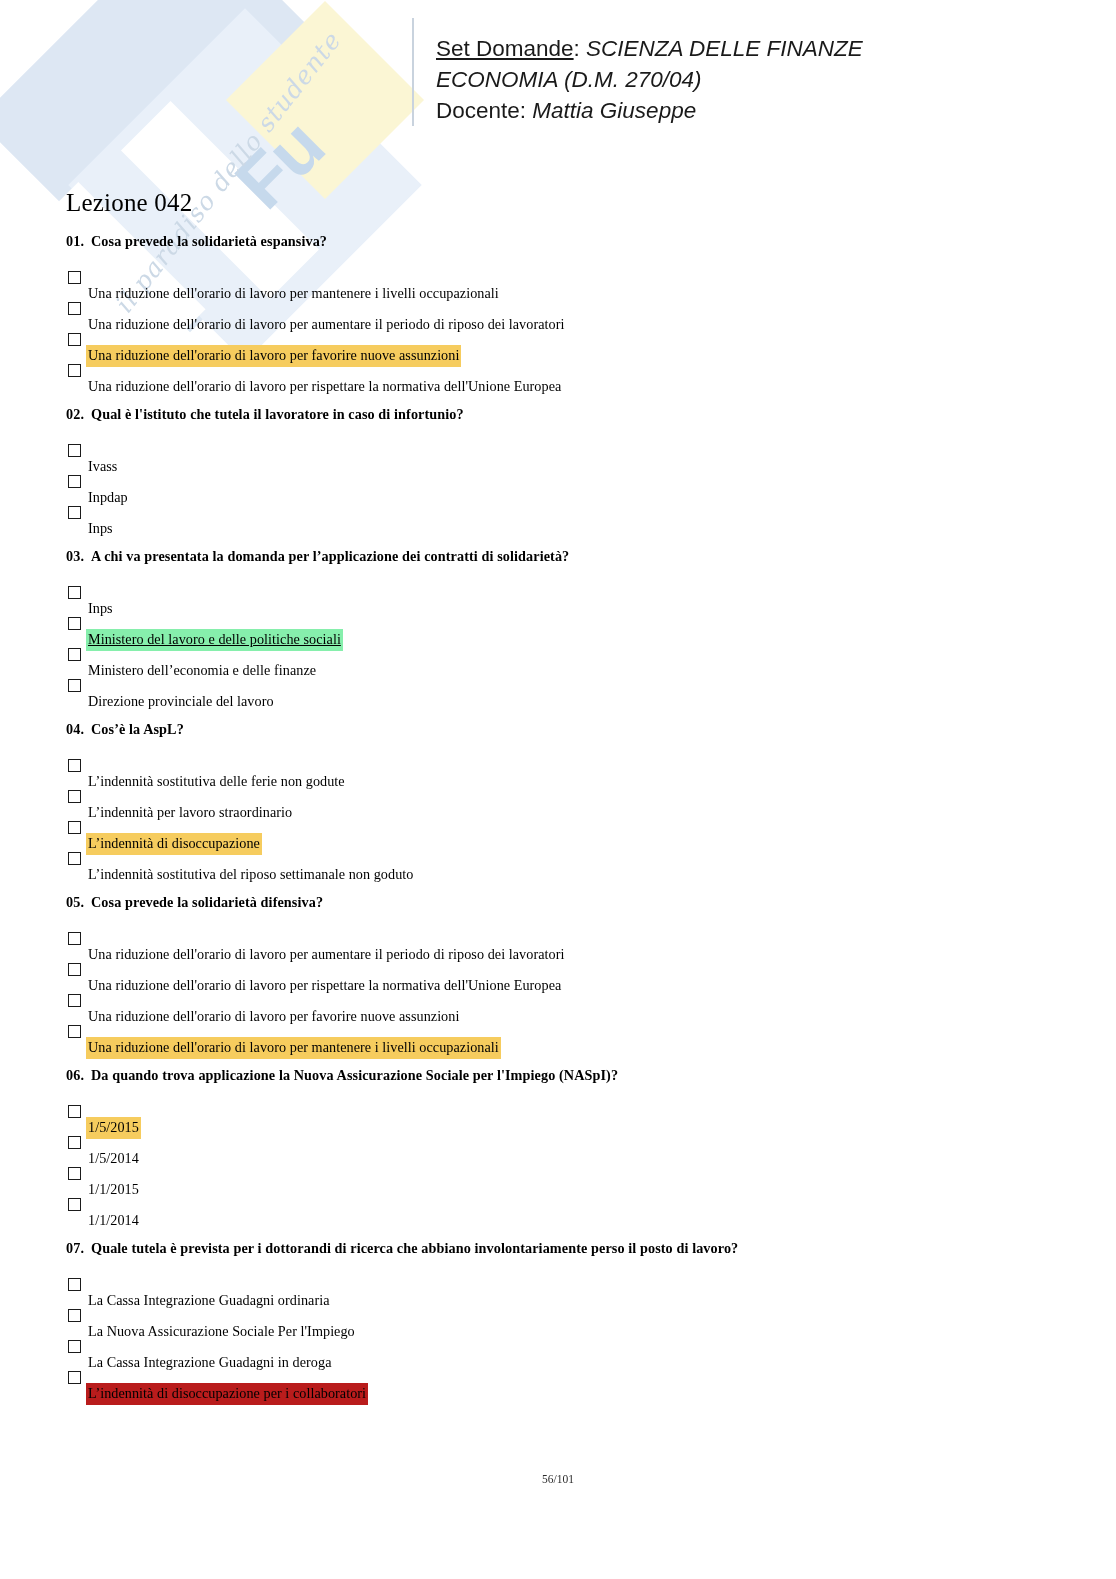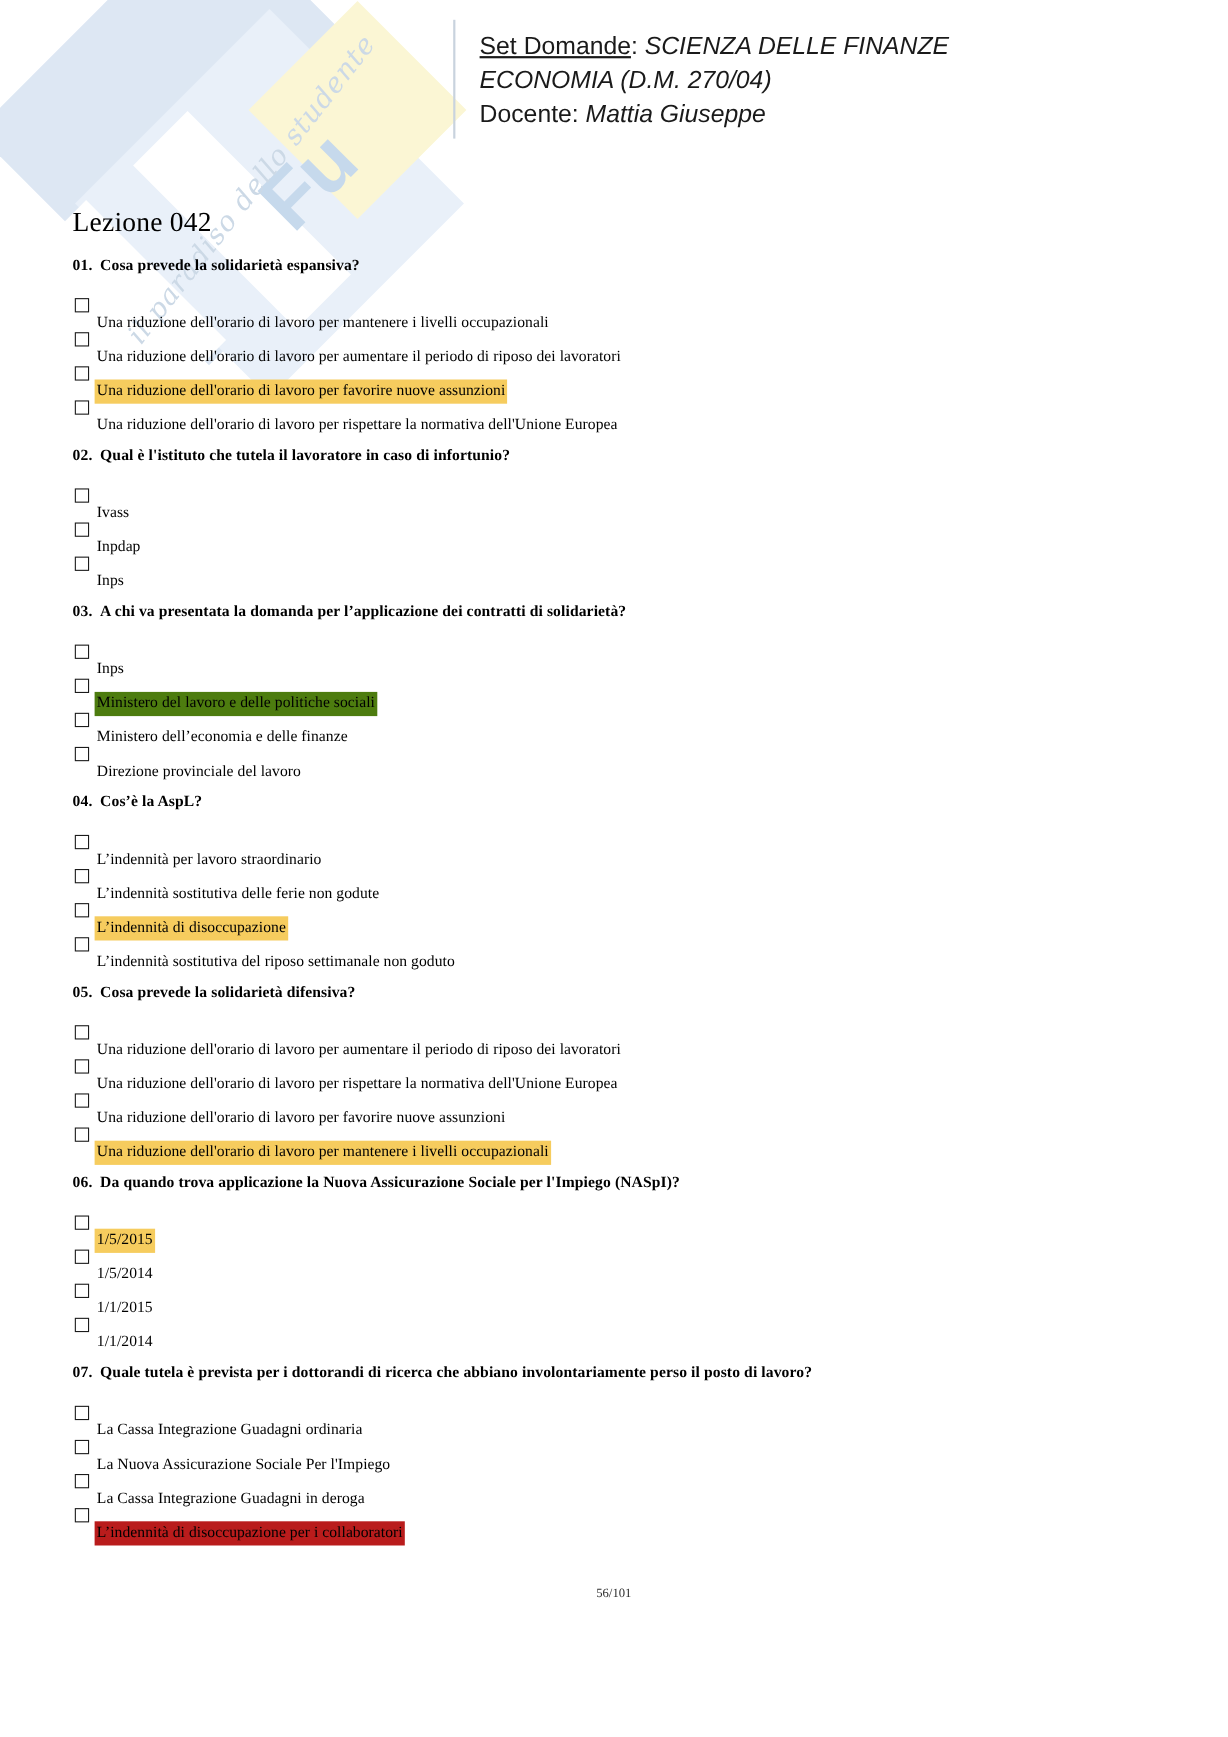--- a/index.html
+++ b/index.html
@@ -87,21 +87,21 @@
     letter-spacing: 1px;
   }
 
   
   .doc-header {
     position: absolute;
     left: 412px;
     top: 18px;
     z-index: 3;
     display: flex;
-    align-items: center;
+    align-items: flex-end;
   }
   .header-rule {
     width: 2px;
     height: 108px;
     background: #c9d3de;
     margin-right: 22px;
     flex: none;
   }
   .header-text {
     font-family: "Liberation Sans", sans-serif;
@@ -182,21 +182,21 @@
     margin-top: 33px;
   }
   .opt-label.highlight {
     background: #f6cc5e;
   }
 
   
   .page-footer {
     position: absolute;
     left: 0;
-    top: 1443px;
+    top: 1473px;
     width: 1116px;
     text-align: center;
     font-family: "Liberation Serif", serif;
     font-size: 11.5px;
     color: #2b2b2b;
     z-index: 2;
   }
 </style>
 </head>
 <body>
@@ -273,43 +273,43 @@
           <div class="q-head">
             <span class="q-num">03.</span>
             <span class="q-text">A chi va presentata la domanda per l’applicazione dei contratti di solidarietà?</span>
           </div>
           <div class="option-row">
             <span class="checkbox"></span>
             <span class="opt-label">Inps</span>
           </div>
           <div class="option-row">
             <span class="checkbox"></span>
-            <span class="opt-label highlight" style="background: #4d7c0f;">Ministero del lavoro e delle politiche sociali</span>
+            <span class="opt-label highlight" style="background: #86efac; text-decoration: underline;">Ministero del lavoro e delle politiche sociali</span>
           </div>
           <div class="option-row">
             <span class="checkbox"></span>
             <span class="opt-label">Ministero dell’economia e delle finanze</span>
           </div>
           <div class="option-row">
             <span class="checkbox"></span>
             <span class="opt-label">Direzione provinciale del lavoro</span>
           </div>
         </div>
         <div class="question-block">
           <div class="q-head">
             <span class="q-num">04.</span>
             <span class="q-text">Cos’è la AspL?</span>
           </div>
           <div class="option-row">
             <span class="checkbox"></span>
+            <span class="opt-label">L’indennità sostitutiva delle ferie non godute</span>
+          </div>
+          <div class="option-row">
+            <span class="checkbox"></span>
             <span class="opt-label">L’indennità per lavoro straordinario</span>
-          </div>
-          <div class="option-row">
-            <span class="checkbox"></span>
-            <span class="opt-label">L’indennità sostitutiva delle ferie non godute</span>
           </div>
           <div class="option-row">
             <span class="checkbox"></span>
             <span class="opt-label highlight" style="background: rgb(246, 204, 94);">L’indennità di disoccupazione</span>
           </div>
           <div class="option-row">
             <span class="checkbox"></span>
             <span class="opt-label">L’indennità sostitutiva del riposo settimanale non goduto</span>
           </div>
         </div>

